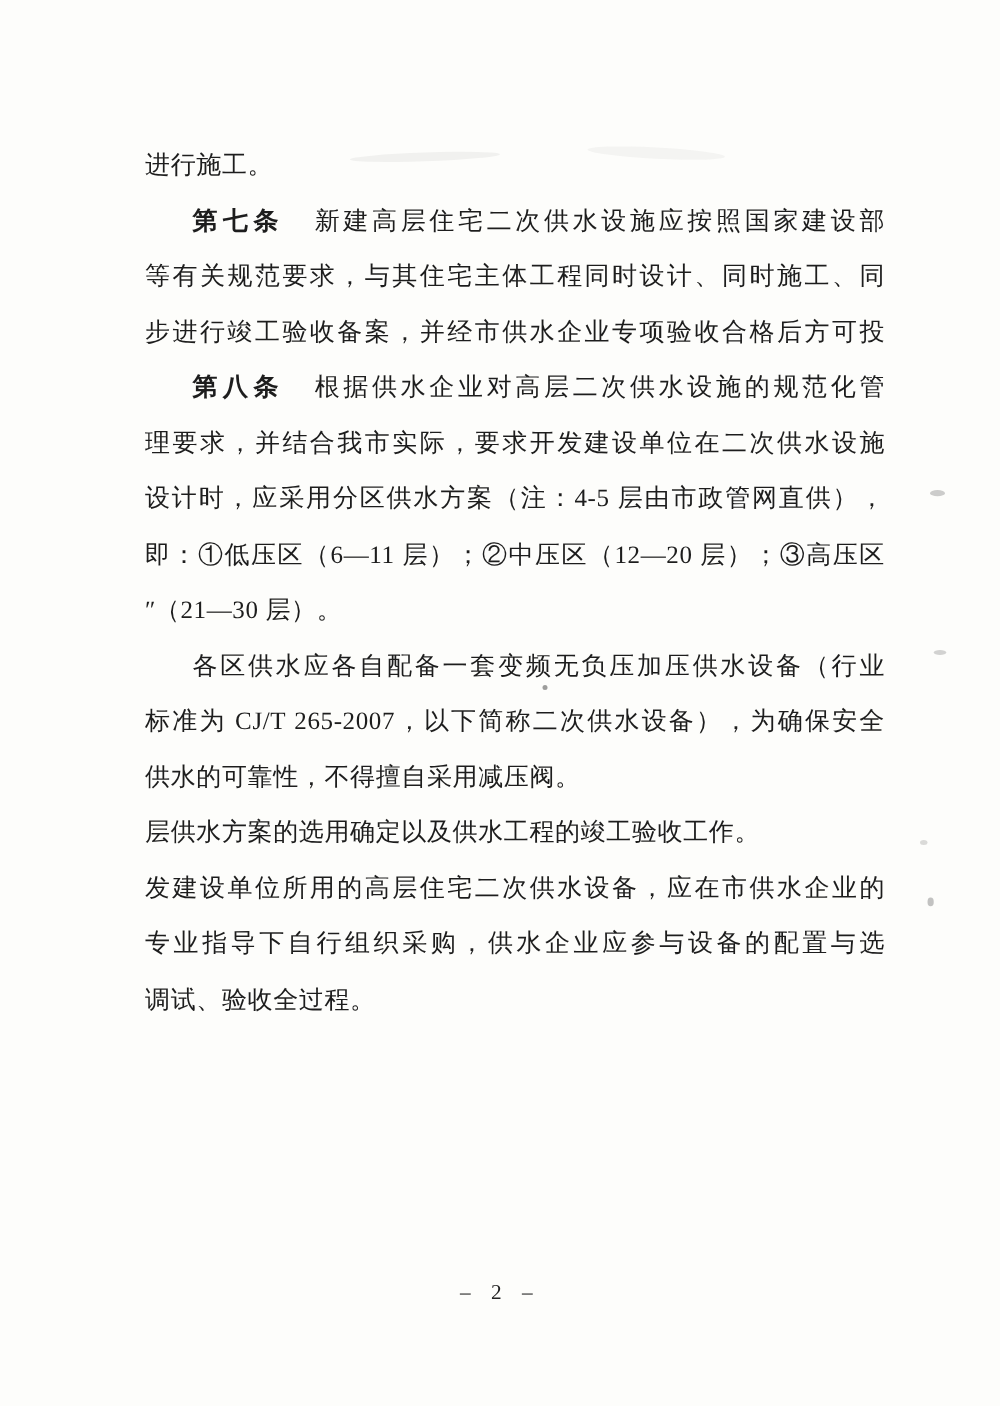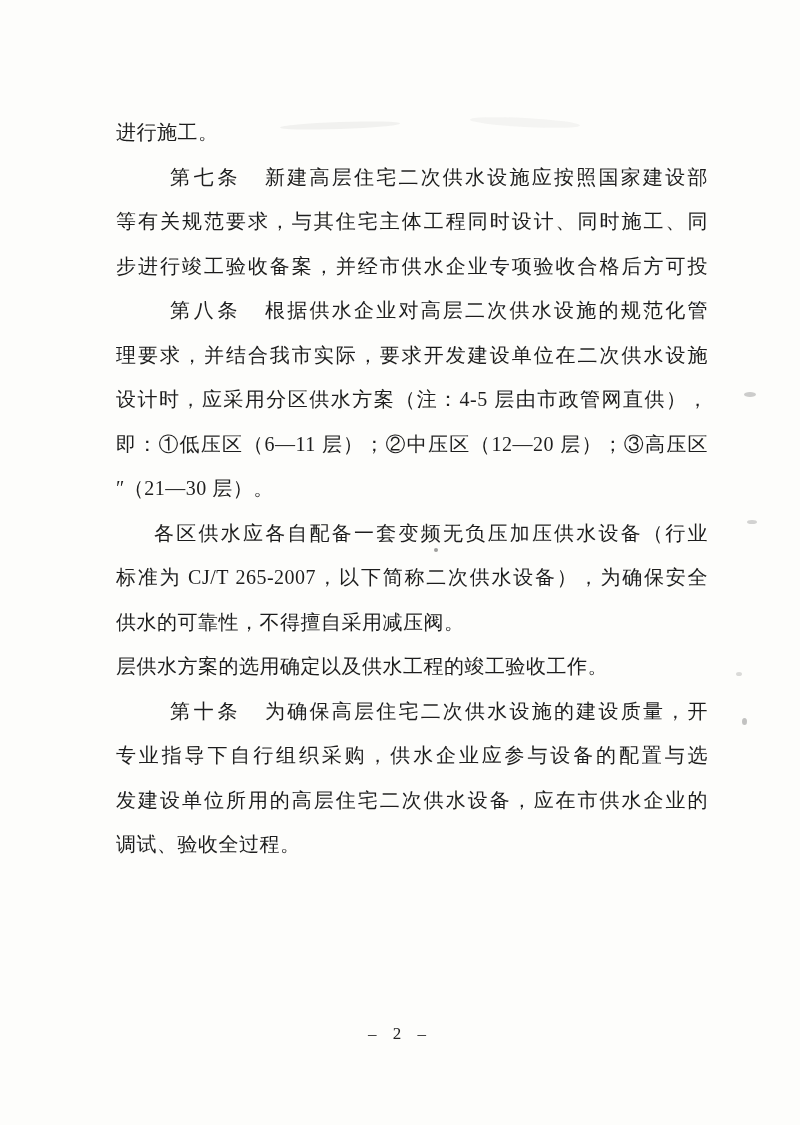--- a/index.html
+++ b/index.html
@@ -33,23 +33,22 @@
   }
   .line.justify {
     text-align: justify;
     text-align-last: justify;
     text-justify: inter-character;
   }
   .line.indent {
     text-indent: 38px;
   }
   .article-label {
-    font-weight: 400;
+    font-weight: 700;
     letter-spacing: 2px;
-    margin-left: 16px;
   }
   .label-gap {
     display: inline-block;
     width: 22px;
   }
   .footer {
     position: absolute;
     left: 0;
     top: 1024px;
     width: 100%;
@@ -92,20 +91,19 @@
       <div class="line justify"><span>步进行竣工验收备案，并经市供水企业专项验收合格后方可投</span></div>
       <div class="line indent justify"><span class="article-label">第八条</span><span class="label-gap"></span><span>根据供水企业对高层二次供水设施的规范化管</span></div>
       <div class="line justify"><span>理要求，并结合我市实际，要求开发建设单位在二次供水设施</span></div>
       <div class="line justify"><span>设计时，应采用分区供水方案（注：4-5 层由市政管网直供），</span></div>
       <div class="line justify"><span>即：①低压区（6—11 层）；②中压区（12—20 层）；③高压区</span></div>
       <div class="line"><span>ʺ（21—30 层）。</span></div>
       <div class="line indent justify"><span>各区供水应各自配备一套变频无负压加压供水设备（行业</span></div>
       <div class="line justify"><span>标准为 CJ/T 265-2007，以下简称二次供水设备），为确保安全</span></div>
       <div class="line"><span>供水的可靠性，不得擅自采用减压阀。</span></div>
       <div class="line"><span>层供水方案的选用确定以及供水工程的竣工验收工作。</span></div>
-      <div class="line indent justify"><span class="article-label">第十条</span><span class="label-gap"></span><span>为确保高层住宅二次供水设施的建设质量，开</span></div>
+      <div class="line justify"><span>发建设单位所用的高层住宅二次供水设备，应在市供水企业的</span></div>
       <div class="line justify"><span>专业指导下自行组织采购，供水企业应参与设备的配置与选</span></div>
-      <div class="line justify"><span>发建设单位所用的高层住宅二次供水设备，应在市供水企业的</span></div>
       <div class="line"><span>调试、验收全过程。</span></div>
     </div>
 
   <div class="footer">– 2 –</div>
 </div>
 
 </body></html>

